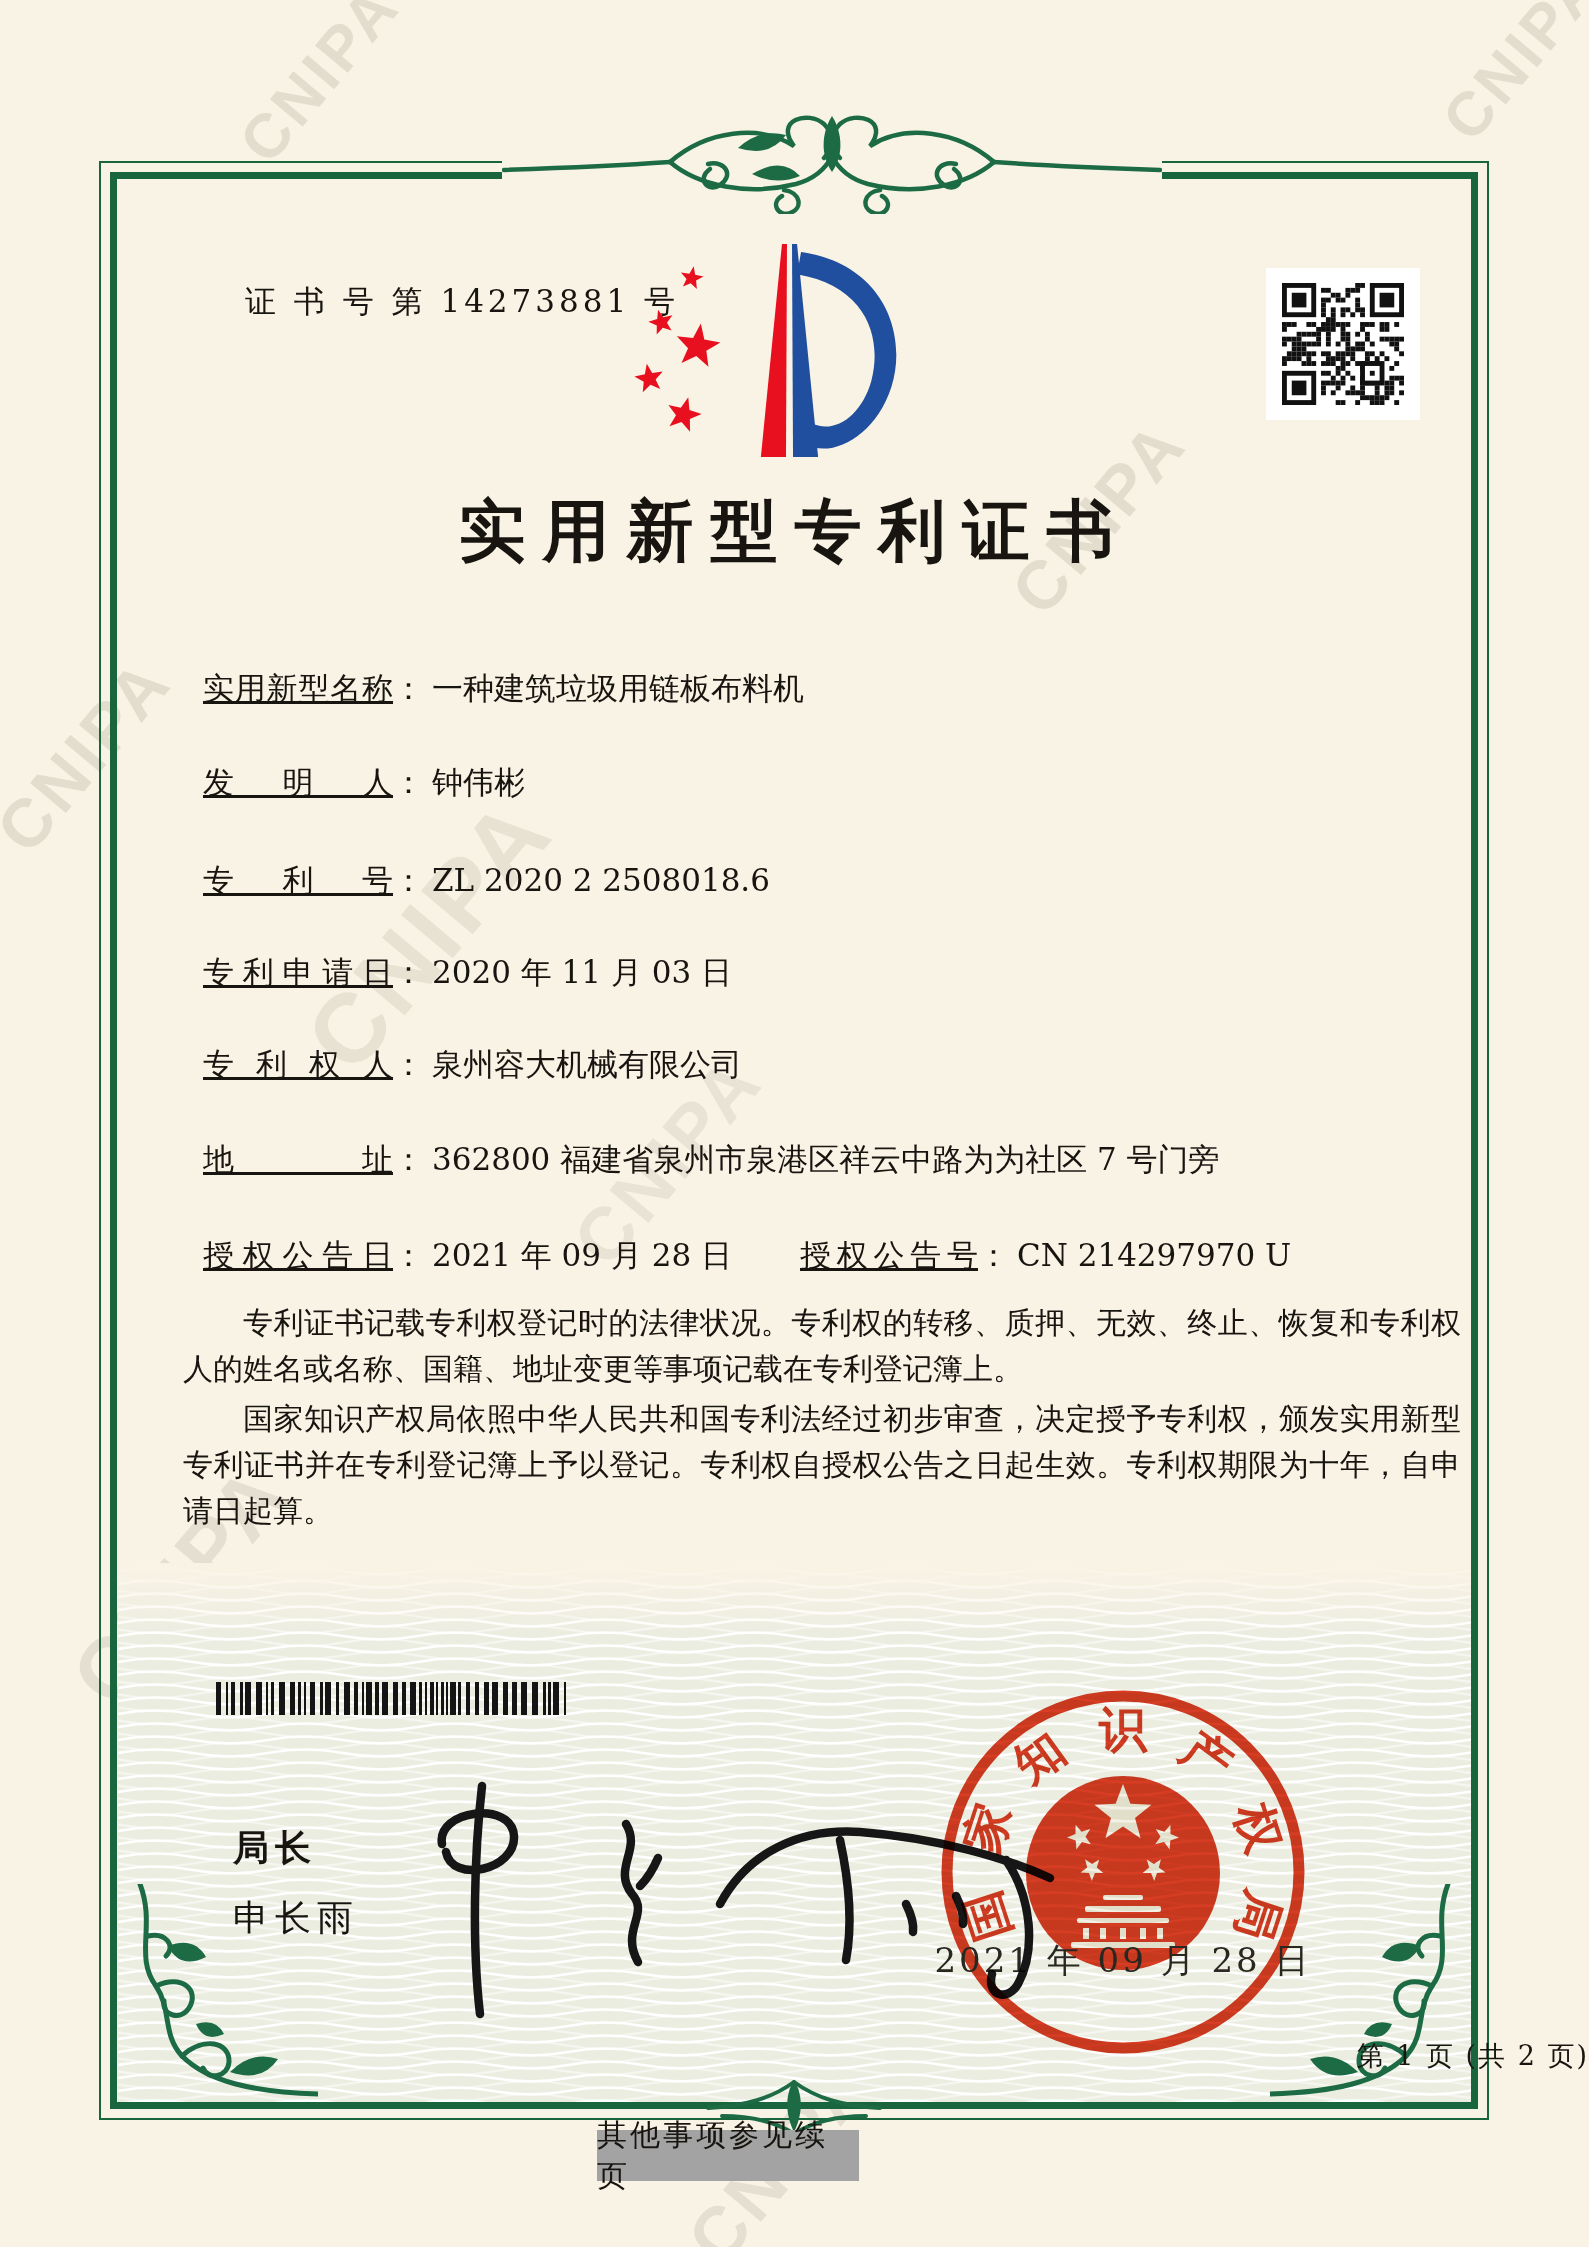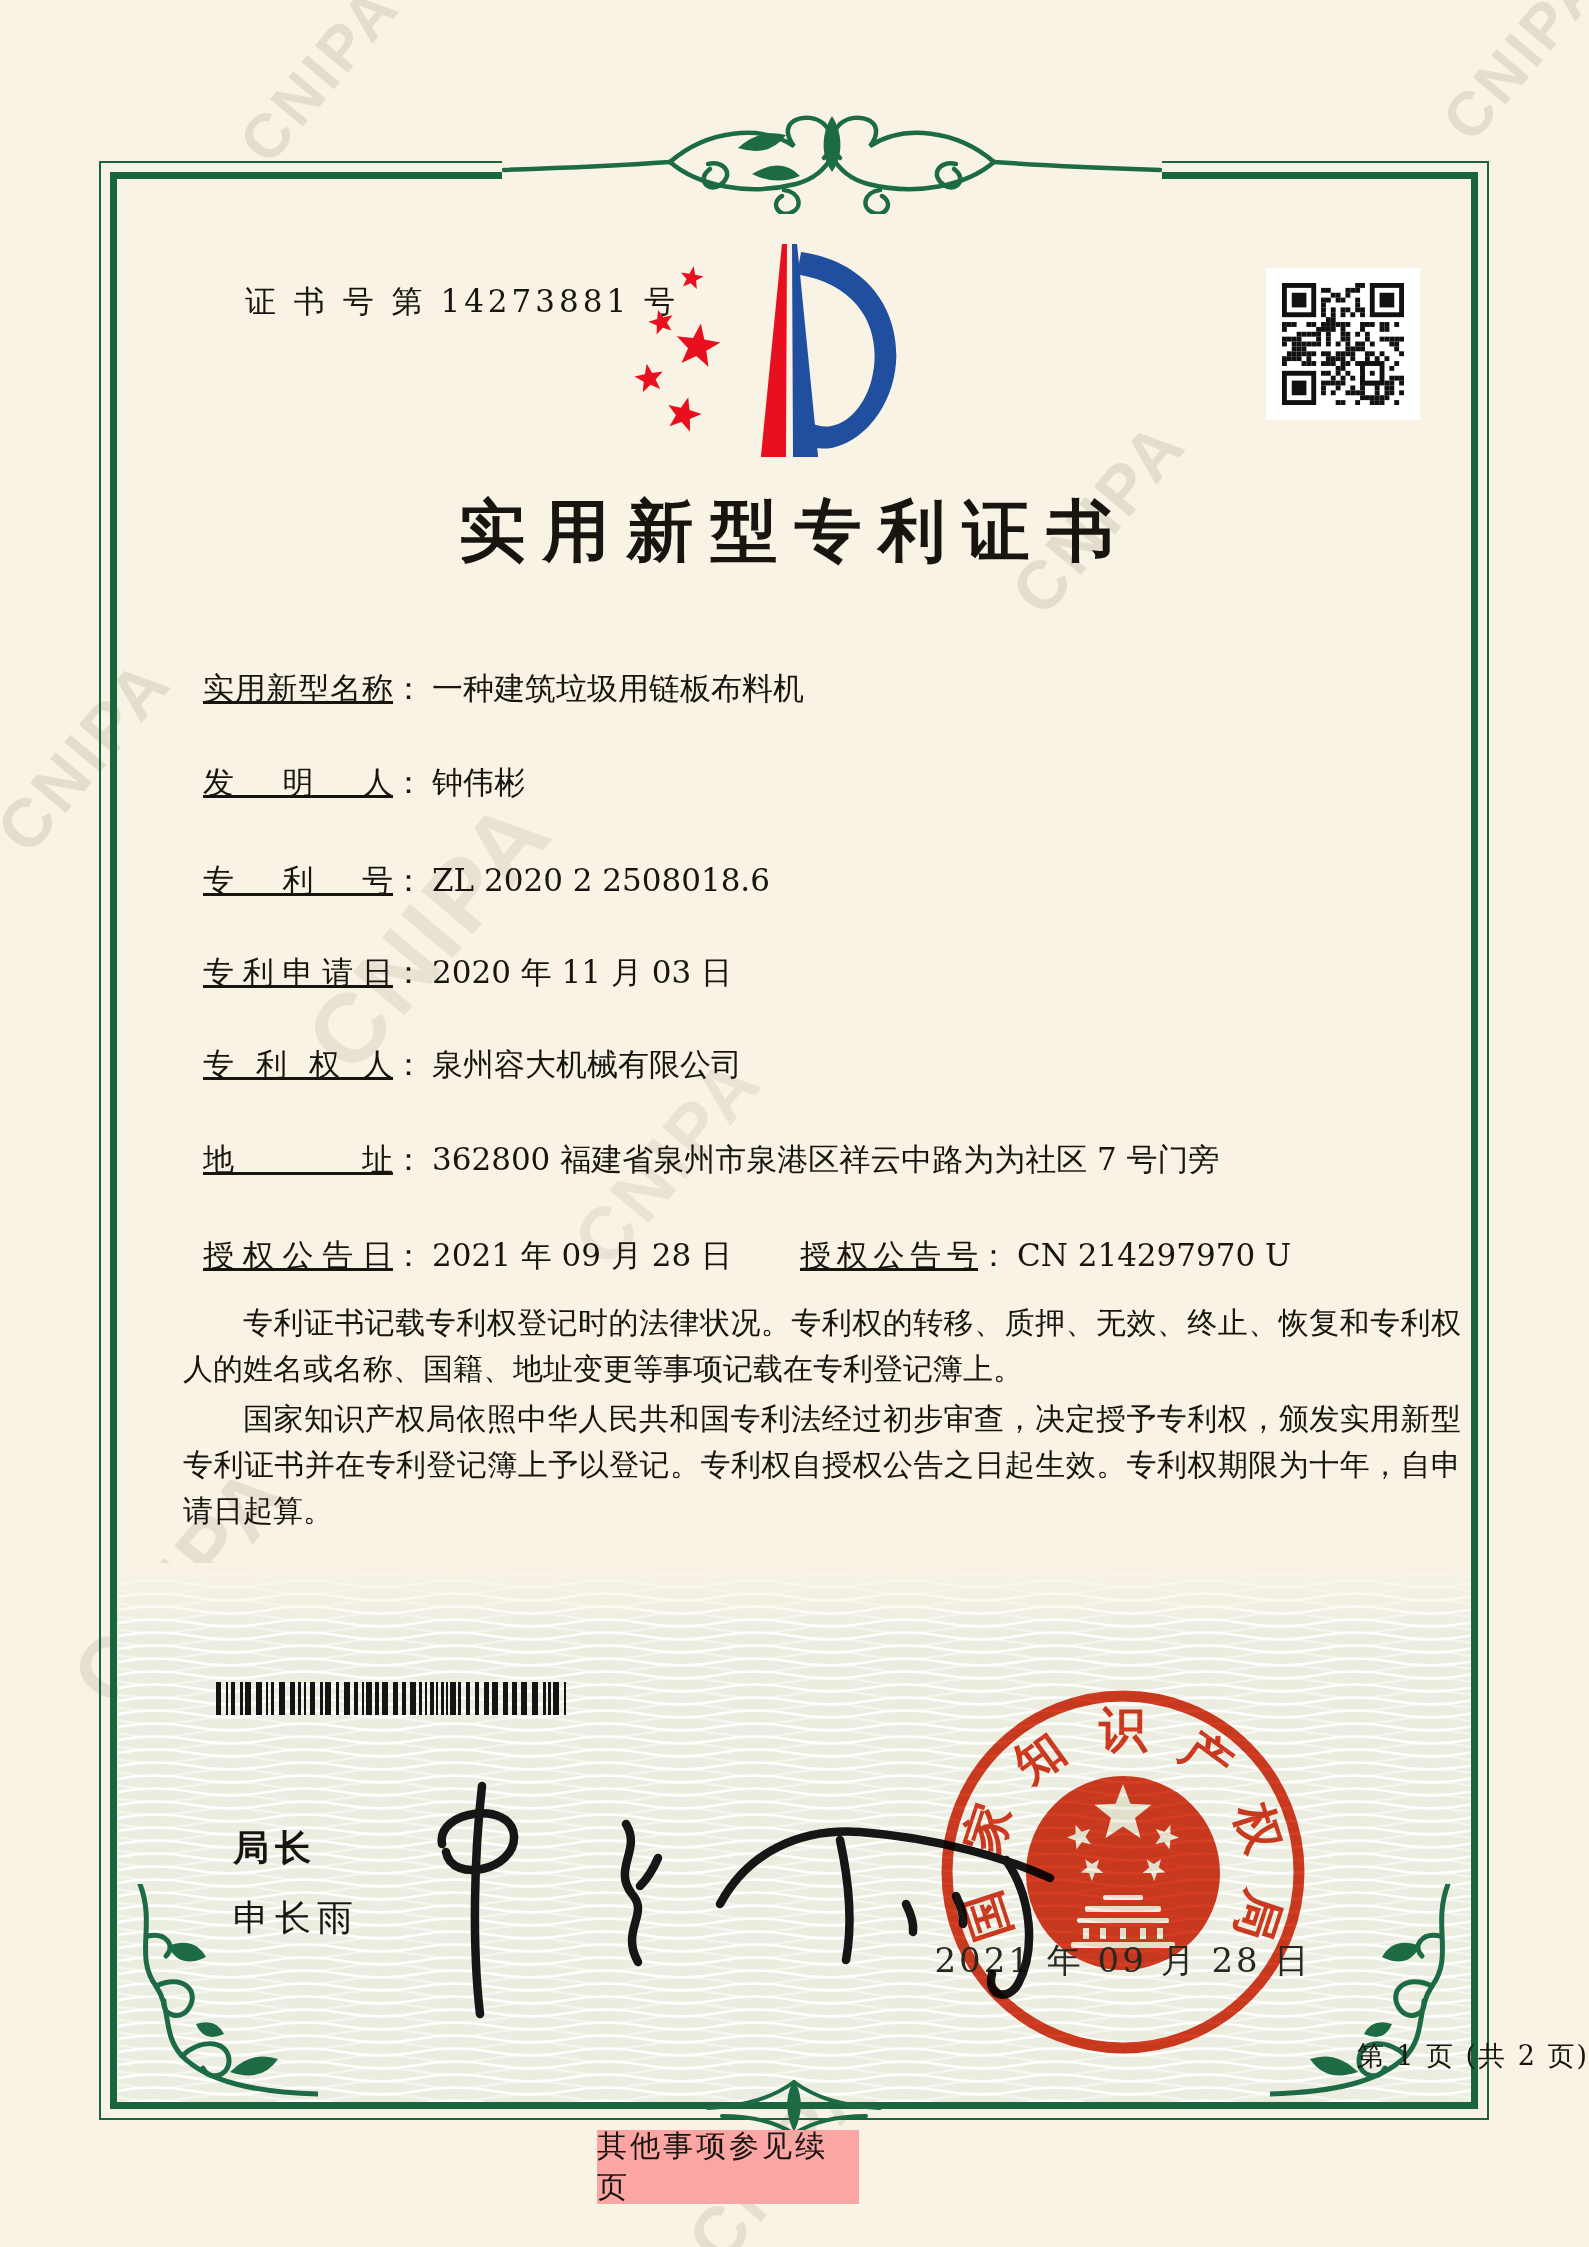--- a/index.html
+++ b/index.html
@@ -55,22 +55,22 @@
     font-family:"Liberation Sans",sans-serif; letter-spacing:6px; z-index:4; }
   .sig { position:absolute; left:408px; top:1766px; width:680px; height:265px; z-index:4; }
   
   .seal { position:absolute; left:933px; top:1660px; width:380px; height:415px;
     z-index:5; mix-blend-mode:multiply; opacity:.96; }
   .seal text { font-family:"DejaVu Serif","Liberation Serif",serif; }
   .seal .seal-date { font-size:34px; fill:#23201a; letter-spacing:3px; text-anchor:middle; }
   
   .page-info { position:absolute; left:0; right:0; top:2038px; text-align:right;
     font-size:27px; letter-spacing:2px; z-index:4; }
-  .continuation { position:absolute; left:597px; top:2130px; width:262px; height:74px;
-    background:#fca5a5; display:flex; align-items:center; justify-content:center;
+  .continuation { position:absolute; left:597px; top:2130px; width:262px; height:51px;
+    background:#a3a3a3; display:flex; align-items:center; justify-content:center;
     font-size:30px; letter-spacing:3px; z-index:4; }
 </style>
 </head>
 <body>
 
 <div class="page">
 
   <span class="wm" style="left:215px; top:38px;  font-size:62px;">CNIPA</span>
   <span class="wm" style="left:1418px;top:16px;  font-size:62px;">CNIPA</span>
   <span class="wm" style="left:985px; top:478px; font-size:68px;">CNIPA</span>

